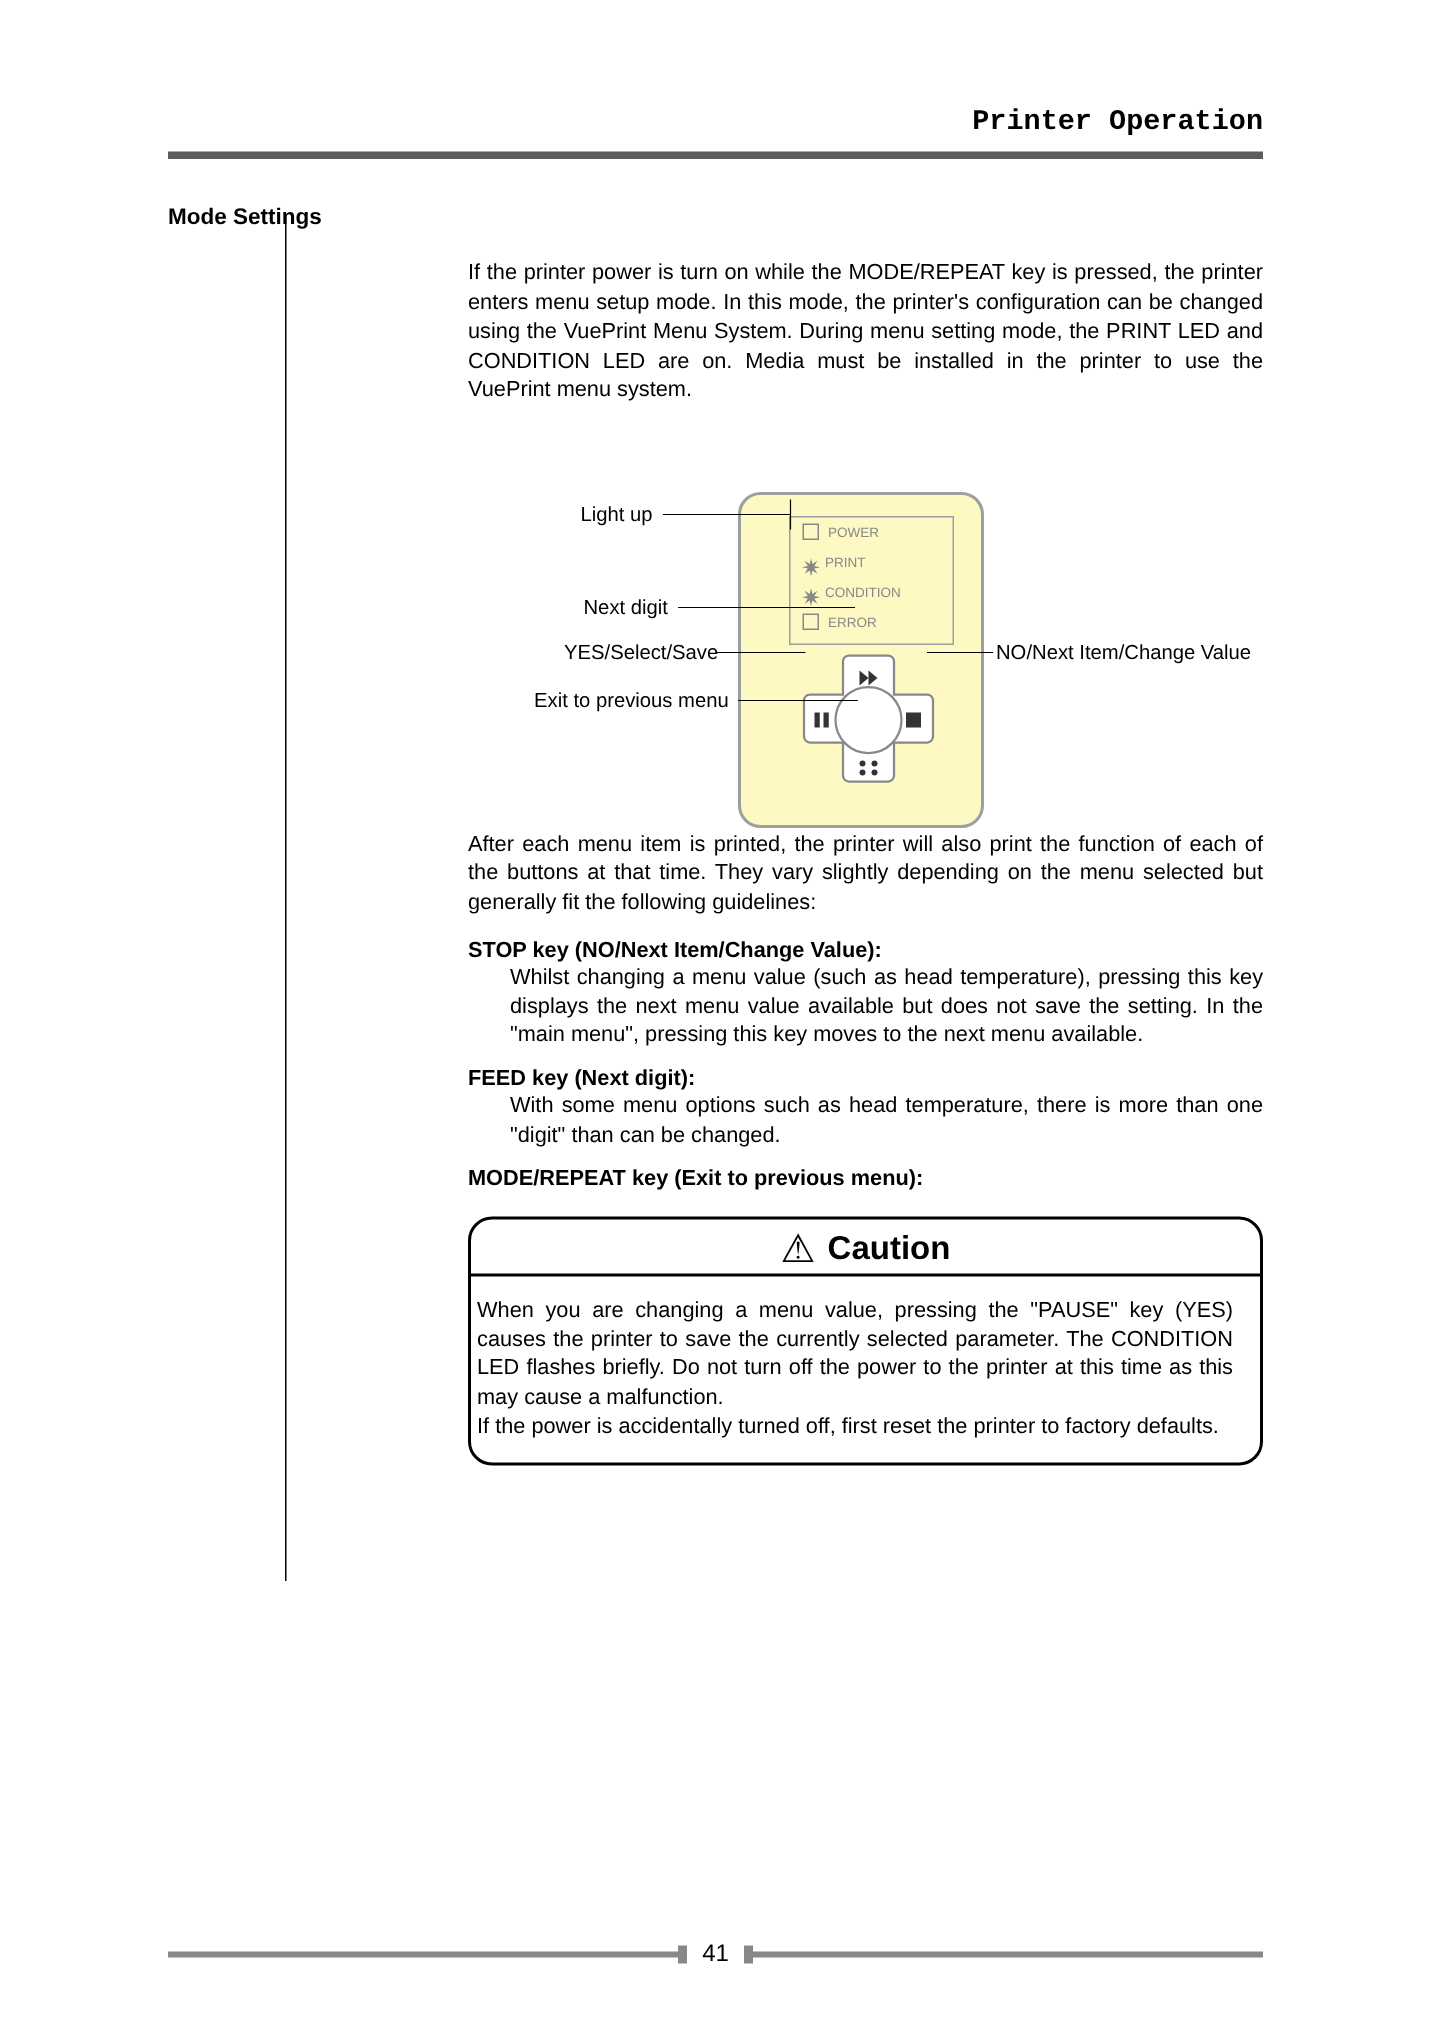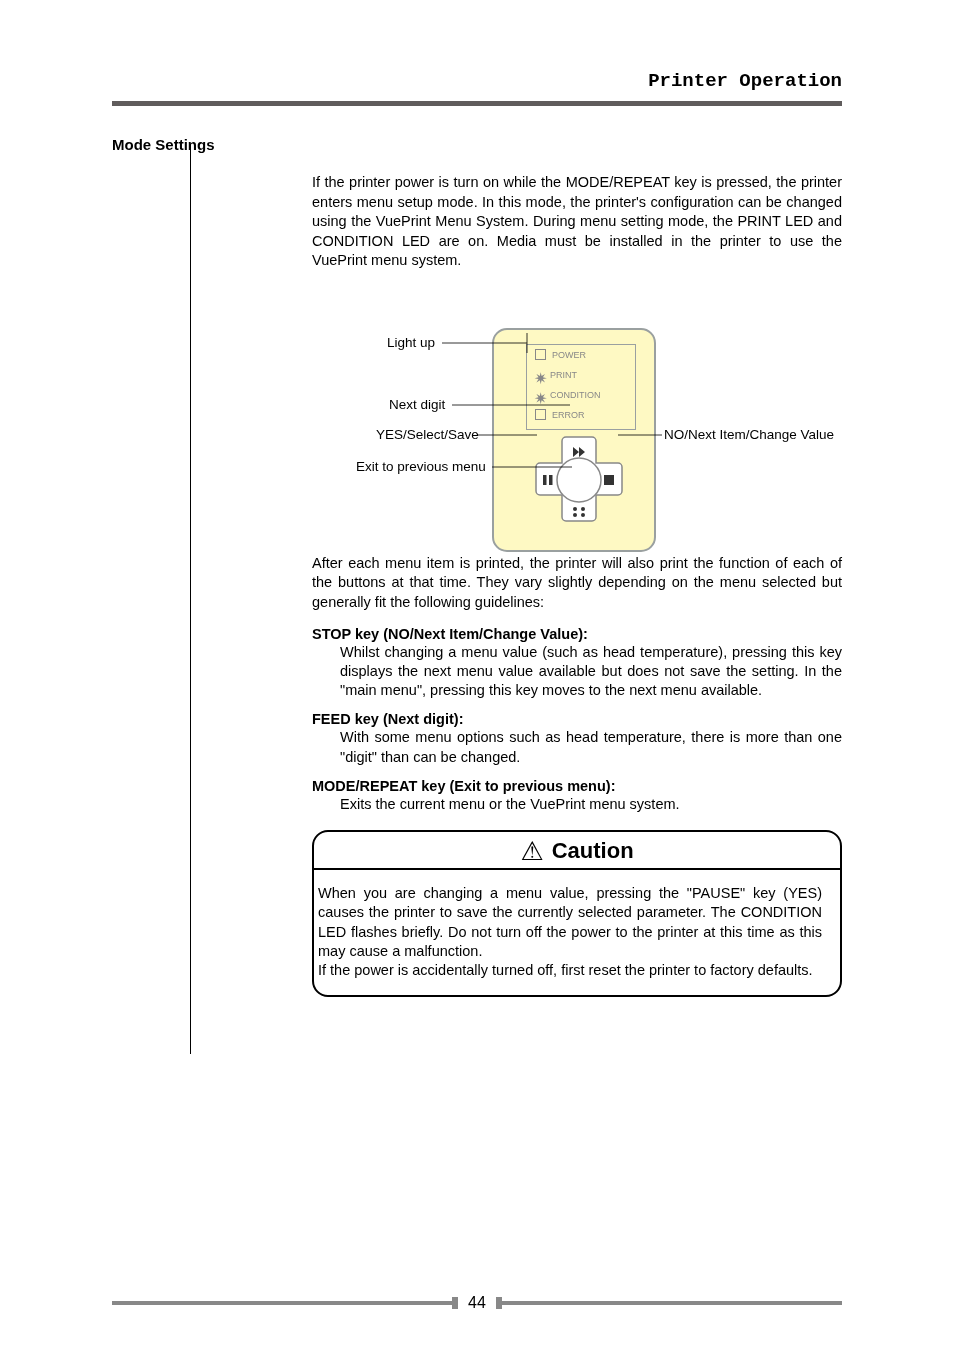--- a/index.html
+++ b/index.html
@@ -224,36 +224,35 @@
       <div class="indent">Whilst changing a menu value (such as head temperature), pressing this key displays the next menu value available but does not save the setting. In the "main menu", pressing this key moves to the next menu available.</div>
     </div>
 
     <div class="item">
       <span class="b"><span>FEED key (Next digit)</span>:</span>
       <div class="indent">With some menu options such as head temperature, there is more than one "digit" than can be changed.</div>
     </div>
 
     <div class="item">
       <span class="b"><span>MODE/REPEAT key (Exit to previous menu)</span>:</span>
-      <div class="indent">Exits the current menu or the VuePrint menu system.</div>
     </div>
 
     <div class="caution-box">
       <div class="caution-head">
         <span class="tri">⚠</span>
         <span class="txt">Caution</span>
       </div>
       <div class="caution-body">
         <div>When you are changing a menu value, pressing the "PAUSE" key (YES) causes the printer to save the currently selected parameter. The CONDITION LED flashes briefly. Do not turn off the power to the printer at this time as this may cause a malfunction.</div>
         <div>If the power is accidentally turned off, first reset the printer to factory defaults.</div>
       </div>
     </div>
 
   </div>
 
   <div class="footer">
     <div class="bar"></div>
     <div style="width:6px;height:12px;background:#888;margin-left:-1px"></div>
-    <div class="pg">44</div>
+    <div class="pg">41</div>
     <div style="width:6px;height:12px;background:#888;margin-right:-1px"></div>
     <div class="bar"></div>
   </div>
 </div>
 
 </body></html>

